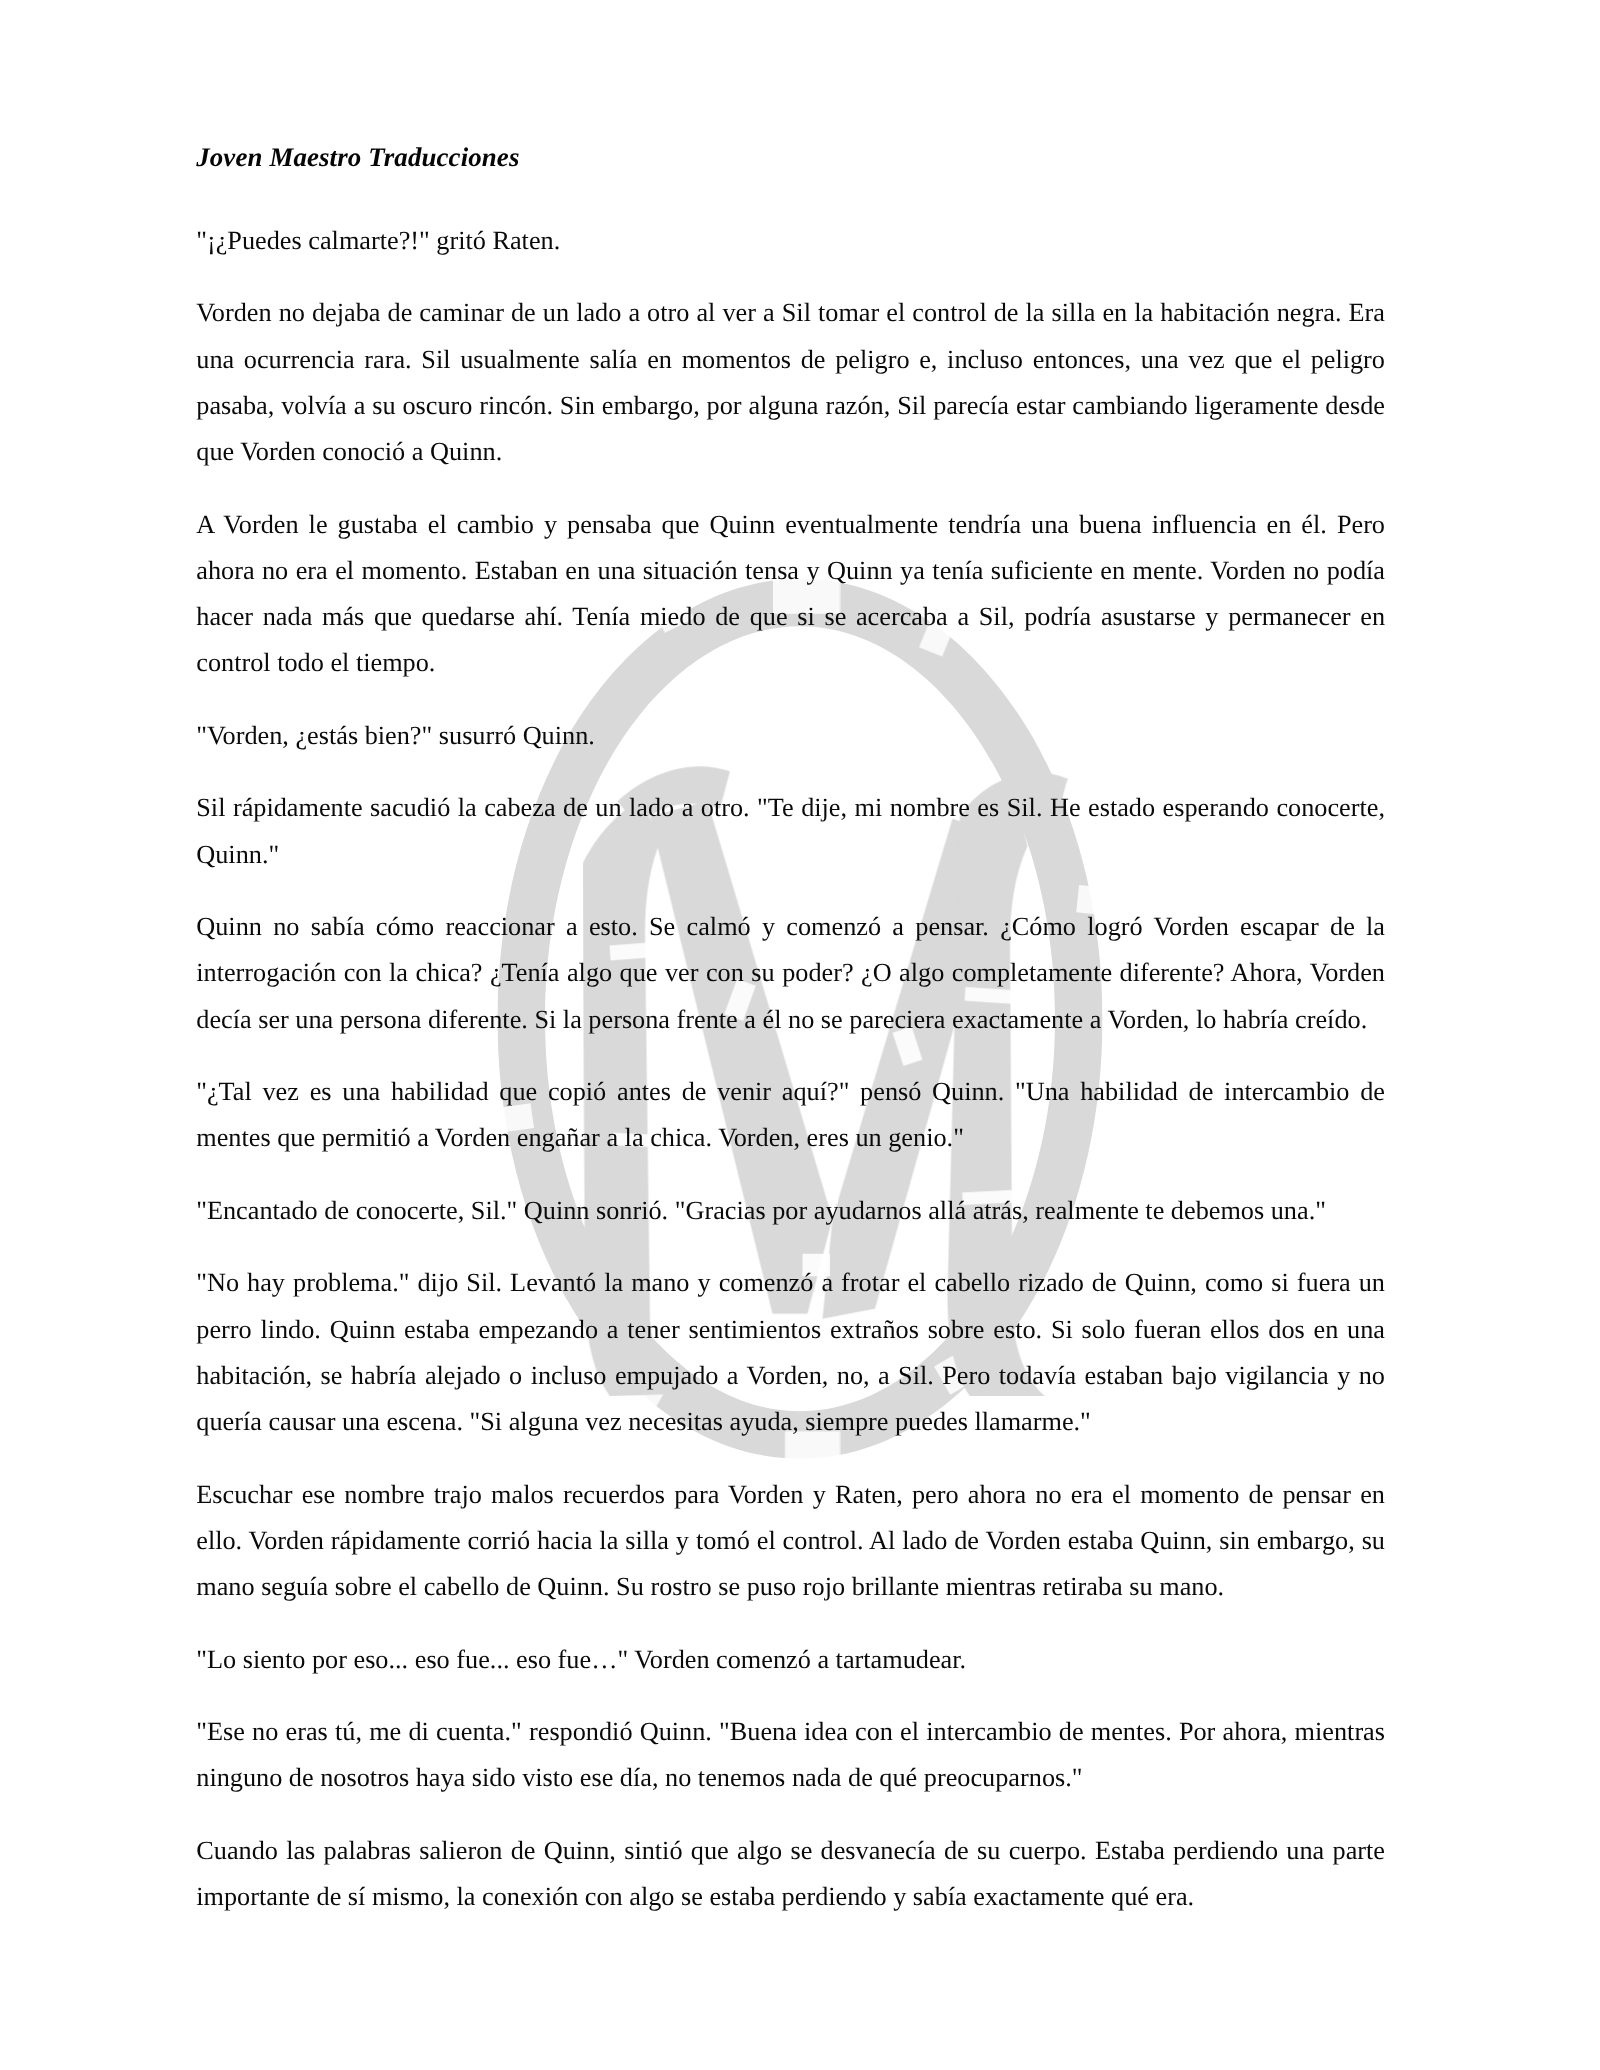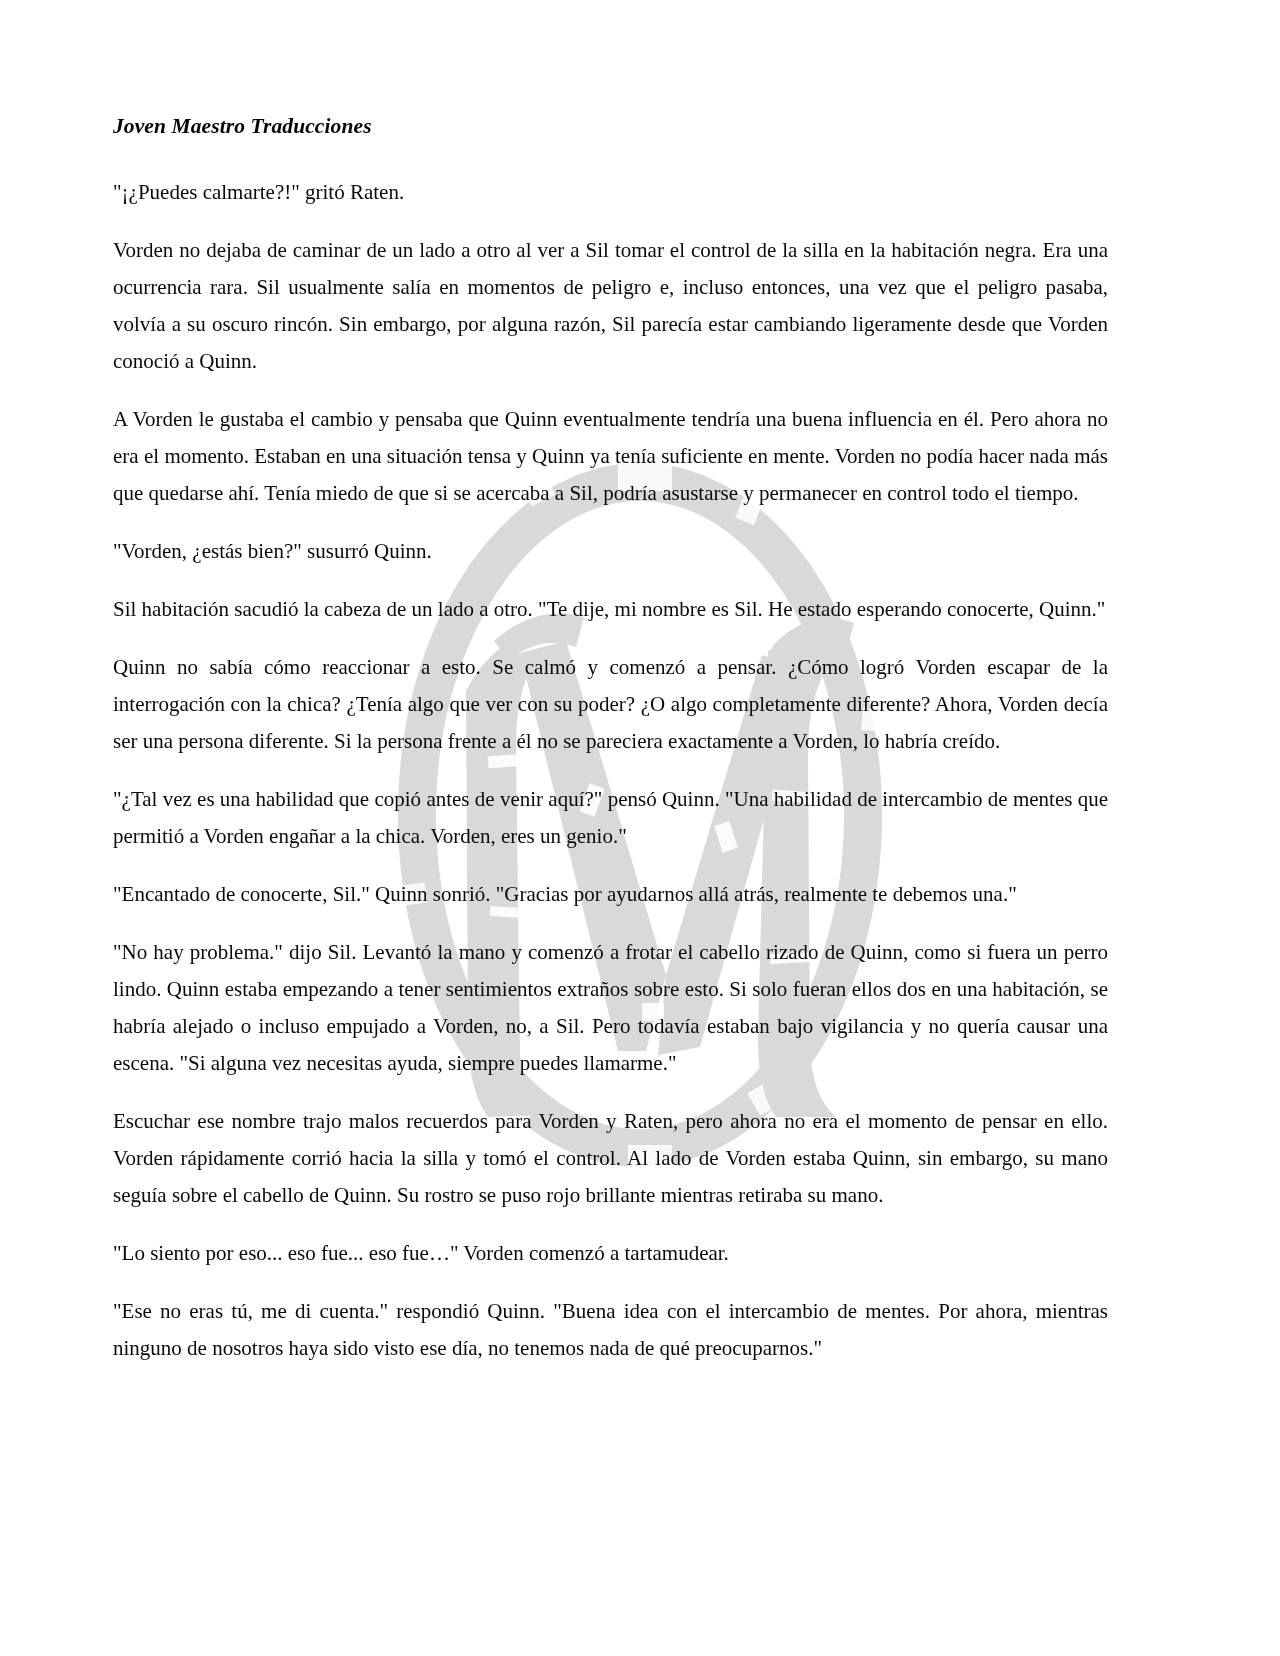--- a/index.html
+++ b/index.html
@@ -17,20 +17,21 @@
   }
 
   
   .page {
     position: relative;
     width: 1280px;
     min-height: 1656px;
     background: #ffffff;
     overflow: hidden;
     box-sizing: border-box;
+    padding-left: 44px;
   }
 
   
   .watermark {
     position: absolute;
     left: 370px;
     top: 455px;
     width: 540px;
     height: 720px;
     pointer-events: none;
@@ -171,23 +172,24 @@
   </div>
 
   <div class="content">
 
     <h1 class="doc-title">Joven Maestro Traducciones</h1>
 
     <p class="para">"¡¿Puedes calmarte?!" gritó Raten.</p>
     <p class="para">Vorden no dejaba de caminar de un lado a otro al ver a Sil tomar el control de la silla en la habitación negra. Era una ocurrencia rara. Sil usualmente salía en momentos de peligro e, incluso entonces, una vez que el peligro pasaba, volvía a su oscuro rincón. Sin embargo, por alguna razón, Sil parecía estar cambiando ligeramente desde que Vorden conoció a Quinn.</p>
     <p class="para">A Vorden le gustaba el cambio y pensaba que Quinn eventualmente tendría una buena influencia en él. Pero ahora no era el momento. Estaban en una situación tensa y Quinn ya tenía suficiente en mente. Vorden no podía hacer nada más que quedarse ahí. Tenía miedo de que si se acercaba a Sil, podría asustarse y permanecer en control todo el tiempo.</p>
     <p class="para">"Vorden, ¿estás bien?" susurró Quinn.</p>
-    <p class="para">Sil habitación sacudió la cabeza de un lado a otro. "Te dije, mi nombre es Sil. He estado esperando conocerte, Quinn."</p>
+    <p class="para">Sil rápidamente sacudió la cabeza de un lado a otro. "Te dije, mi nombre es Sil. He estado esperando conocerte, Quinn."</p>
     <p class="para">Quinn no sabía cómo reaccionar a esto. Se calmó y comenzó a pensar. ¿Cómo logró Vorden escapar de la interrogación con la chica? ¿Tenía algo que ver con su poder? ¿O algo completamente diferente? Ahora, Vorden decía ser una persona diferente. Si la persona frente a él no se pareciera exactamente a Vorden, lo habría creído.</p>
     <p class="para">"¿Tal vez es una habilidad que copió antes de venir aquí?" pensó Quinn. "Una habilidad de intercambio de mentes que permitió a Vorden engañar a la chica. Vorden, eres un genio."</p>
     <p class="para">"Encantado de conocerte, Sil." Quinn sonrió. "Gracias por ayudarnos allá atrás, realmente te debemos una."</p>
     <p class="para">"No hay problema." dijo Sil. Levantó la mano y comenzó a frotar el cabello rizado de Quinn, como si fuera un perro lindo. Quinn estaba empezando a tener sentimientos extraños sobre esto. Si solo fueran ellos dos en una habitación, se habría alejado o incluso empujado a Vorden, no, a Sil. Pero todavía estaban bajo vigilancia y no quería causar una escena. "Si alguna vez necesitas ayuda, siempre puedes llamarme."</p>
     <p class="para">Escuchar ese nombre trajo malos recuerdos para Vorden y Raten, pero ahora no era el momento de pensar en ello. Vorden rápidamente corrió hacia la silla y tomó el control. Al lado de Vorden estaba Quinn, sin embargo, su mano seguía sobre el cabello de Quinn. Su rostro se puso rojo brillante mientras retiraba su mano.</p>
     <p class="para">"Lo siento por eso... eso fue... eso fue…" Vorden comenzó a tartamudear.</p>
     <p class="para">"Ese no eras tú, me di cuenta." respondió Quinn. "Buena idea con el intercambio de mentes. Por ahora, mientras ninguno de nosotros haya sido visto ese día, no tenemos nada de qué preocuparnos."</p>
+    <p class="para">Cuando las palabras salieron de Quinn, sintió que algo se desvanecía de su cuerpo. Estaba perdiendo una parte importante de sí mismo, la conexión con algo se estaba perdiendo y sabía exactamente qué era.</p>
 
   </div>
 </div>
 
 </body></html>

